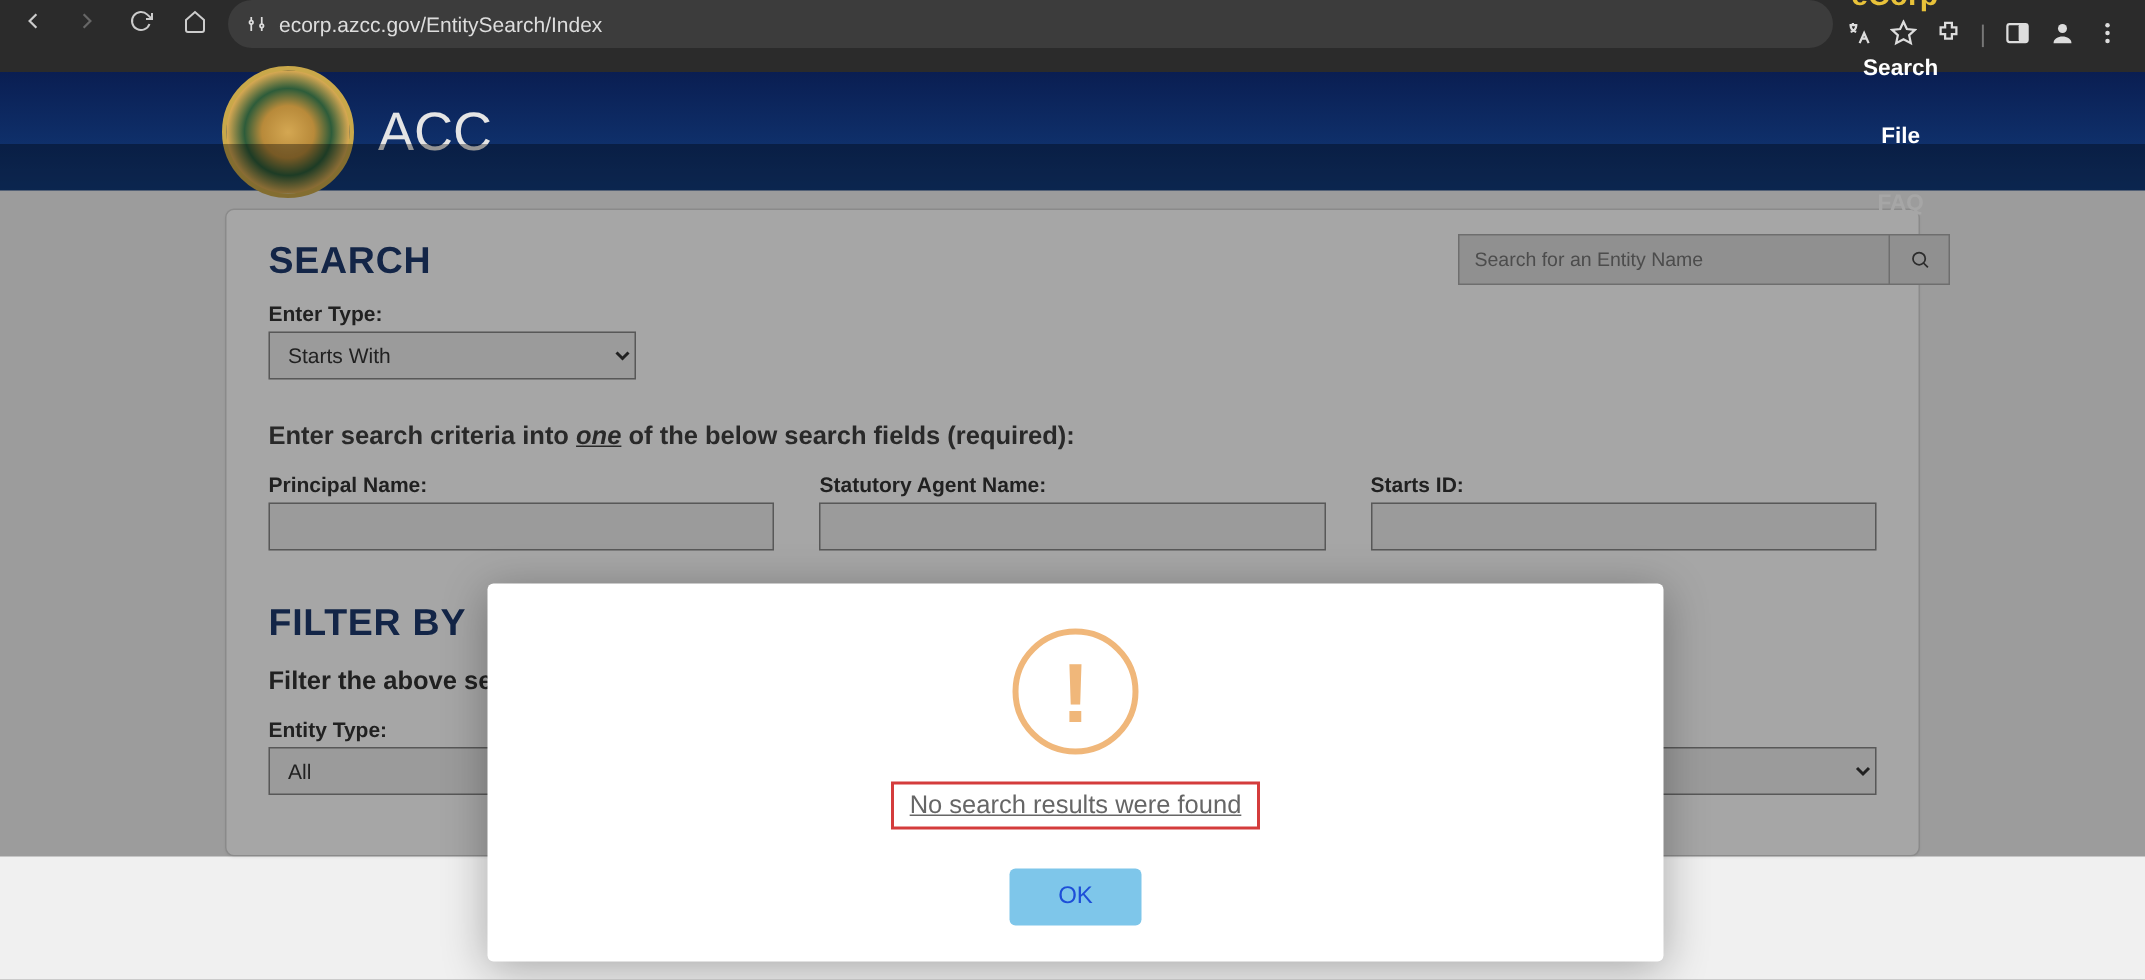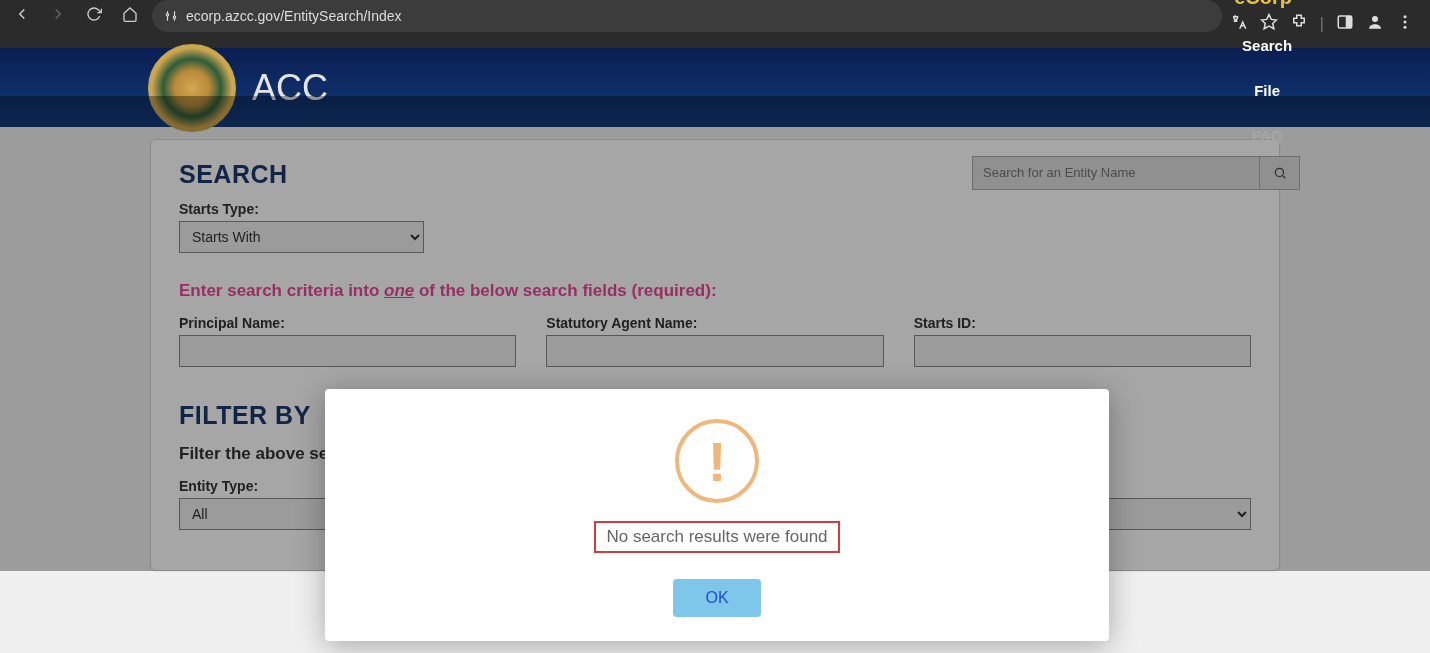--- a/index.html
+++ b/index.html
@@ -136,21 +136,21 @@
     border: 1px solid #888;
     background: #eee;
     padding: 0 8px;
     font-size: 14px;
     color: #333;
   }
   .search-type-select { width: 245px; }
   .instruction {
     font-size: 17px;
     font-weight: bold;
-    color: #ec4899;
+    color: #404040;
     margin: 28px 0 14px 0;
   }
   .instruction u { font-style: italic; }
   .fields-row {
     display: flex;
     gap: 30px;
   }
   .field-col { flex: 1; display: flex; flex-direction: column; }
   .field-col input { width: 100%; }
   .entity-name-input {
@@ -193,20 +193,21 @@
     margin-bottom: 18px;
   }
   .modal-msg-wrap {
     display: inline-block;
     border: 2px solid #d43c3c;
     padding: 4px 10px;
   }
   .modal-msg {
     color: #666;
     font-size: 17px;
+    text-decoration: underline;
   }
   .modal-ok {
     margin-top: 26px;
     display: inline-block;
     background: #7ec6ea;
     color: #1d4ed8;
     border: none;
     padding: 10px 32px;
     font-size: 16px;
     border-radius: 4px;
@@ -294,21 +295,21 @@
               <circle cx="11" cy="11" r="7"></circle>
               <path d="M21 21l-5-5"></path>
             </svg>
         </div>
       </div>
     </div>
   </div>
 
   <div class="card">
     <div class="section-title">SEARCH</div>
-    <label class="label">Starts Type:</label>
+    <label class="label">Enter Type:</label>
     <select class="search-type-select">
       <option>Starts With</option>
     </select>
 
     <div class="instruction">
       <span>Enter search criteria into </span><u>one</u><span> of the below search fields (required):</span>
     </div>
 
     <div class="fields-row">
       <div class="field-col">

